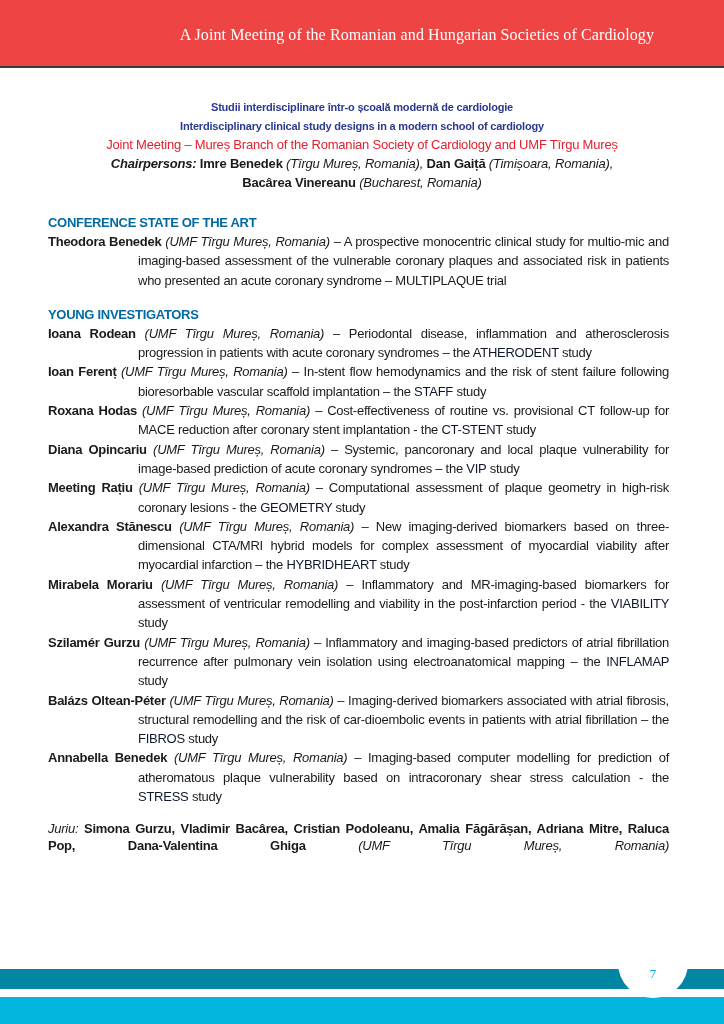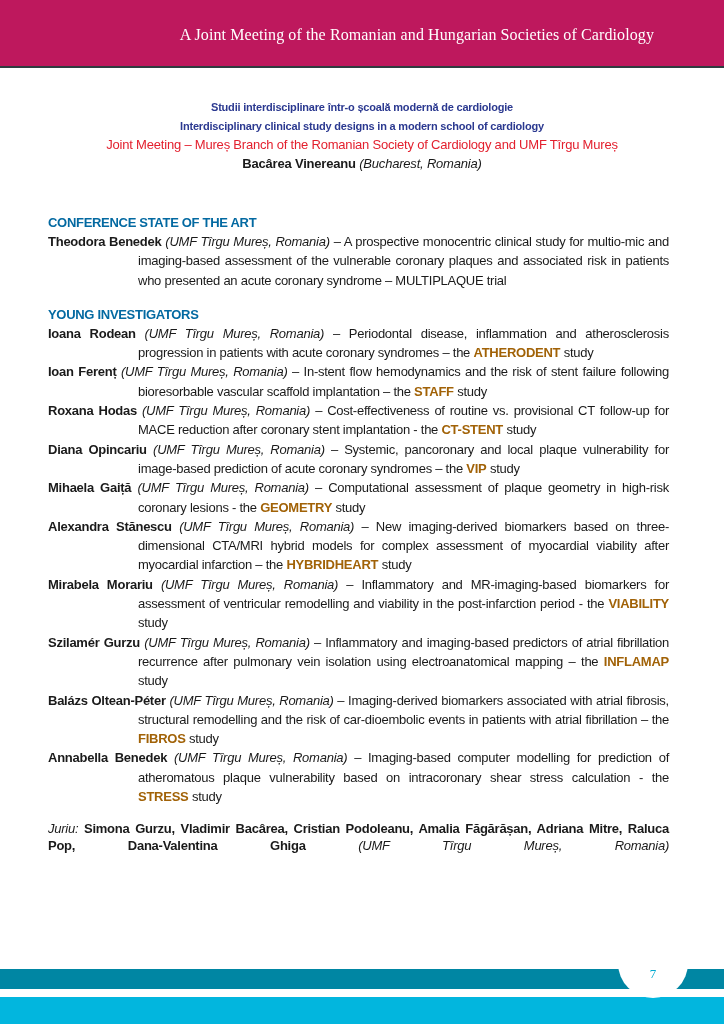--- a/index.html
+++ b/index.html
@@ -1,32 +1,32 @@
 <!DOCTYPE html>
 <html><head>
 <meta charset="utf-8">
 <style>
   html, body { margin:0; padding:0; }
   body { width:724px; height:1024px; position:relative; background:#ffffff; overflow:hidden;
          font-family:"Liberation Sans", sans-serif; color:#1a1a1a; }
-  .header { position:absolute; left:0; top:0; width:724px; height:66px; background:#be185d;
+  .header { position:absolute; left:0; top:0; width:724px; height:66px; background:#ef4444;
             border-bottom:2px solid #2f3b3f; }
   .header-title { position:absolute; right:70px; top:26px; font-family:"Liberation Serif", serif;
                   font-size:16px; color:#ffffff; letter-spacing:0.1px; }
   .block-title { position:absolute; left:0; width:724px; top:98px; text-align:center; }
   .t1 { font-size:11px; font-weight:bold; color:#2b3990; line-height:19px; letter-spacing:-0.2px; }
   .t2 { font-size:13px; color:#e3202e; line-height:18px; letter-spacing:-0.2px; }
   .chairs { font-size:13px; line-height:19px; letter-spacing:-0.2px; }
   .chairs i { font-style:italic; }
   .content { position:absolute; left:48px; top:214px; width:621px; font-size:13px; letter-spacing:-0.25px; }
   .section-h { color:#0369a1; font-weight:bold; font-size:13px; line-height:18px; letter-spacing:-0.3px; }
   .entry { text-align:justify; text-align-last:left; line-height:19.3px; padding-left:90px; text-indent:-90px; }
   .entry b { font-weight:bold; }
   .entry i { font-style:italic; }
-  .entry .study { color:#a16207; font-weight:bold; }
+  .entry .study { color:#0f172a; font-weight:normal; }
   .gap { height:14px; }
   .gap2 { height:16px; }
   .jury { text-align:justify; text-align-last:justify; line-height:17px; font-weight:bold; }
   .jury i { font-weight:normal; font-style:italic; }
   .band-dark { position:absolute; left:0; top:969px; width:724px; height:20px; background:#0086a3; }
   .band-light { position:absolute; left:0; top:997px; width:724px; height:27px; background:#02b6de; }
   .page-circle { position:absolute; left:618px; top:928px; width:70px; height:70px; border-radius:50%; background:#ffffff; }
   .page-num { position:absolute; left:618px; top:966px; width:70px; text-align:center;
               font-family:"Liberation Serif", serif; font-size:13px; color:#02a9cf; }
 </style>
@@ -35,38 +35,45 @@
 
 <div class="header">
   <div class="header-title">A Joint Meeting of the Romanian and Hungarian Societies of Cardiology</div>
 </div>
 
 <div class="block-title">
   <div class="t1">Studii interdisciplinare într-o școală modernă de cardiologie</div>
   <div class="t1">Interdisciplinary clinical study designs in a modern school of cardiology</div>
   <div class="t2">Joint Meeting – Mureș Branch of the Romanian Society of Cardiology and UMF Tîrgu Mureș</div>
   <div class="chairs">
+    <b><i>Chairpersons:</i></b>
+    <b>Imre Benedek</b>
+    <i>(Tîrgu Mureș, Romania),</i>
+    <b>Dan Gaiță</b>
+    <i>(Timișoara, Romania),</i>
+  </div>
+  <div class="chairs">
     <b>Bacârea Vinereanu</b>
     <i>(Bucharest, Romania)</i>
   </div>
 </div>
 
 <div class="content">
   <div class="section-h">CONFERENCE STATE OF THE ART</div>
   <div id="soa-list">
       <div class="entry"><b>Theodora Benedek</b> <i>(UMF Tîrgu Mureș, Romania)</i> <span>– A prospective monocentric clinical study for multio-mic and imaging-based assessment of the vulnerable coronary plaques and associated risk in patients who presented an acute coronary syndrome – MULTIPLAQUE trial</span> </div>
     </div>
   <div class="gap2"></div>
   <div class="section-h">YOUNG INVESTIGATORS</div>
   <div id="yi-list">
       <div class="entry"><b>Ioana Rodean</b> <i>(UMF Tîrgu Mureș, Romania)</i> <span>– Periodontal disease, inflammation and atherosclerosis progression in patients with acute coronary syndromes – the</span> <span class="study">ATHERODENT</span> <span>study</span> </div>
       <div class="entry"><b>Ioan Ferenț</b> <i>(UMF Tîrgu Mureș, Romania)</i> <span>– In-stent flow hemodynamics and the risk of stent failure following bioresorbable vascular scaffold implantation – the</span> <span class="study">STAFF</span> <span>study</span> </div>
       <div class="entry"><b>Roxana Hodas</b> <i>(UMF Tîrgu Mureș, Romania)</i> <span>– Cost-effectiveness of routine vs. provisional CT follow-up for MACE reduction after coronary stent implantation - the</span> <span class="study">CT-STENT</span> <span>study</span> </div>
       <div class="entry"><b>Diana Opincariu</b> <i>(UMF Tîrgu Mureș, Romania)</i> <span>– Systemic, pancoronary and local plaque vulnerability for image-based prediction of acute coronary syndromes – the</span> <span class="study">VIP</span> <span>study</span> </div>
-      <div class="entry"><b>Mihaela Gaiță</b> <i>(UMF Tîrgu Mureș, Romania)</i> <span>– Computational assessment of plaque geometry in high-risk coronary lesions - the</span> <span class="study">GEOMETRY</span> <span>study</span> </div>
+      <div class="entry"><b>Meeting Rațiu</b> <i>(UMF Tîrgu Mureș, Romania)</i> <span>– Computational assessment of plaque geometry in high-risk coronary lesions - the</span> <span class="study">GEOMETRY</span> <span>study</span> </div>
       <div class="entry"><b>Alexandra Stănescu</b> <i>(UMF Tîrgu Mureș, Romania)</i> <span>– New imaging-derived biomarkers based on three-dimensional CTA/MRI hybrid models for complex assessment of myocardial viability after myocardial infarction – the</span> <span class="study">HYBRIDHEART</span> <span>study</span> </div>
       <div class="entry"><b>Mirabela Morariu</b> <i>(UMF Tîrgu Mureș, Romania)</i> <span>– Inflammatory and MR-imaging-based biomarkers for assessment of ventricular remodelling and viability in the post-infarction period - the</span> <span class="study">VIABILITY</span> <span>study</span> </div>
       <div class="entry"><b>Szilamér Gurzu</b> <i>(UMF Tîrgu Mureș, Romania)</i> <span>– Inflammatory and imaging-based predictors of atrial fibrillation recurrence after pulmonary vein isolation using electroanatomical mapping – the</span> <span class="study">INFLAMAP</span> <span>study</span> </div>
       <div class="entry"><b>Balázs Oltean-Péter</b> <i>(UMF Tîrgu Mureș, Romania)</i> <span>– Imaging-derived biomarkers associated with atrial fibrosis, structural remodelling and the risk of car-dioembolic events in patients with atrial fibrillation – the</span> <span class="study">FIBROS</span> <span>study</span> </div>
       <div class="entry"><b>Annabella Benedek</b> <i>(UMF Tîrgu Mureș, Romania)</i> <span>– Imaging-based computer modelling for prediction of atheromatous plaque vulnerability based on intracoronary shear stress calculation - the</span> <span class="study">STRESS</span> <span>study</span> </div>
     </div>
   <div class="gap"></div>
   <div class="jury">
     <i>Juriu:</i>
     <span>Simona Gurzu, Vladimir Bacârea, Cristian Podoleanu, Amalia Făgărășan, Adriana Mitre, Raluca Pop, Dana-Valentina Ghiga</span>

